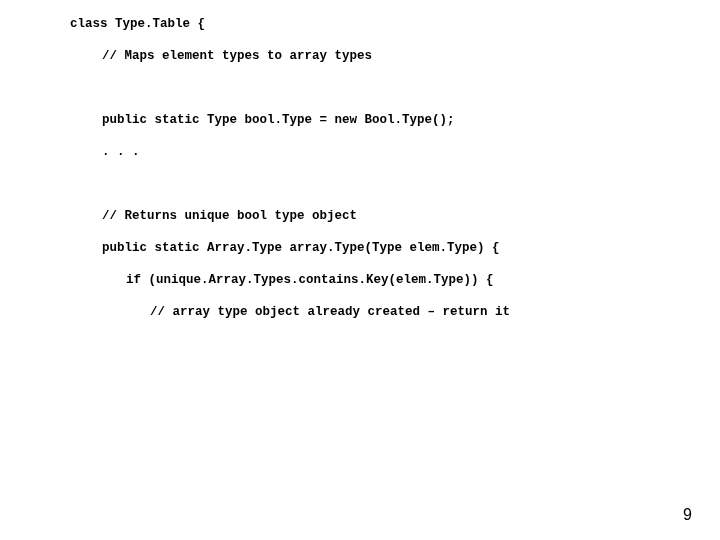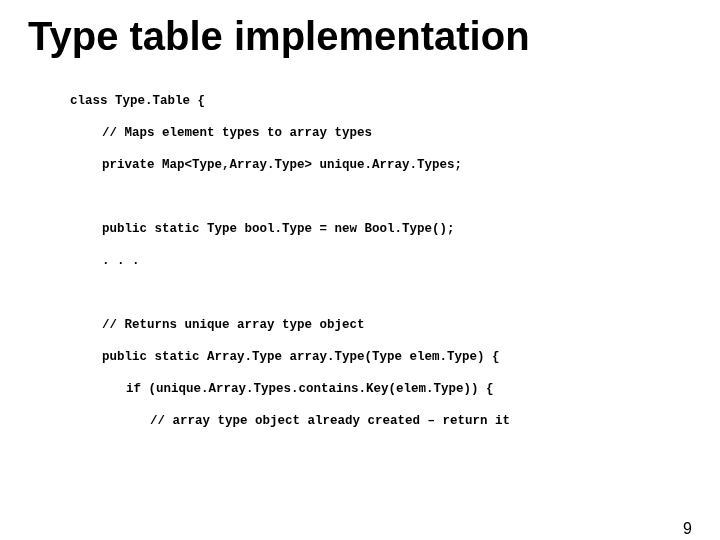--- a/index.html
+++ b/index.html
@@ -46,31 +46,29 @@
   .line { display: block; }
   .i1 { padding-left: 32px; }
   .i2 { padding-left: 56px; }
   .i3 { padding-left: 80px; }
 </style>
 </head>
 <body>
 
 <div class="slide">
 
-  <div class="title">Type table implementation</div>
 
   <div class="codeblock">
 <span class="line">class Type.Table {</span>
 <span class="line i1">// Maps element types to array types</span>
-<span class="line i1">private Map&lt;Type,Array.Type&gt; unique.Array.Types;</span>
 <span class="line"> </span>
 <span class="line i1">public static Type bool.Type = new Bool.Type();</span>
 <span class="line i1">. . .</span>
 <span class="line"> </span>
-<span class="line i1">// Returns unique array type object</span>
+<span class="line i1">// Returns unique bool type object</span>
 <span class="line i1">public static Array.Type array.Type(Type elem.Type) {</span>
 <span class="line i2">if (unique.Array.Types.contains.Key(elem.Type)) {</span>
 <span class="line i3">// array type object already created – return it</span>
 
 
 
 
 
 
 

